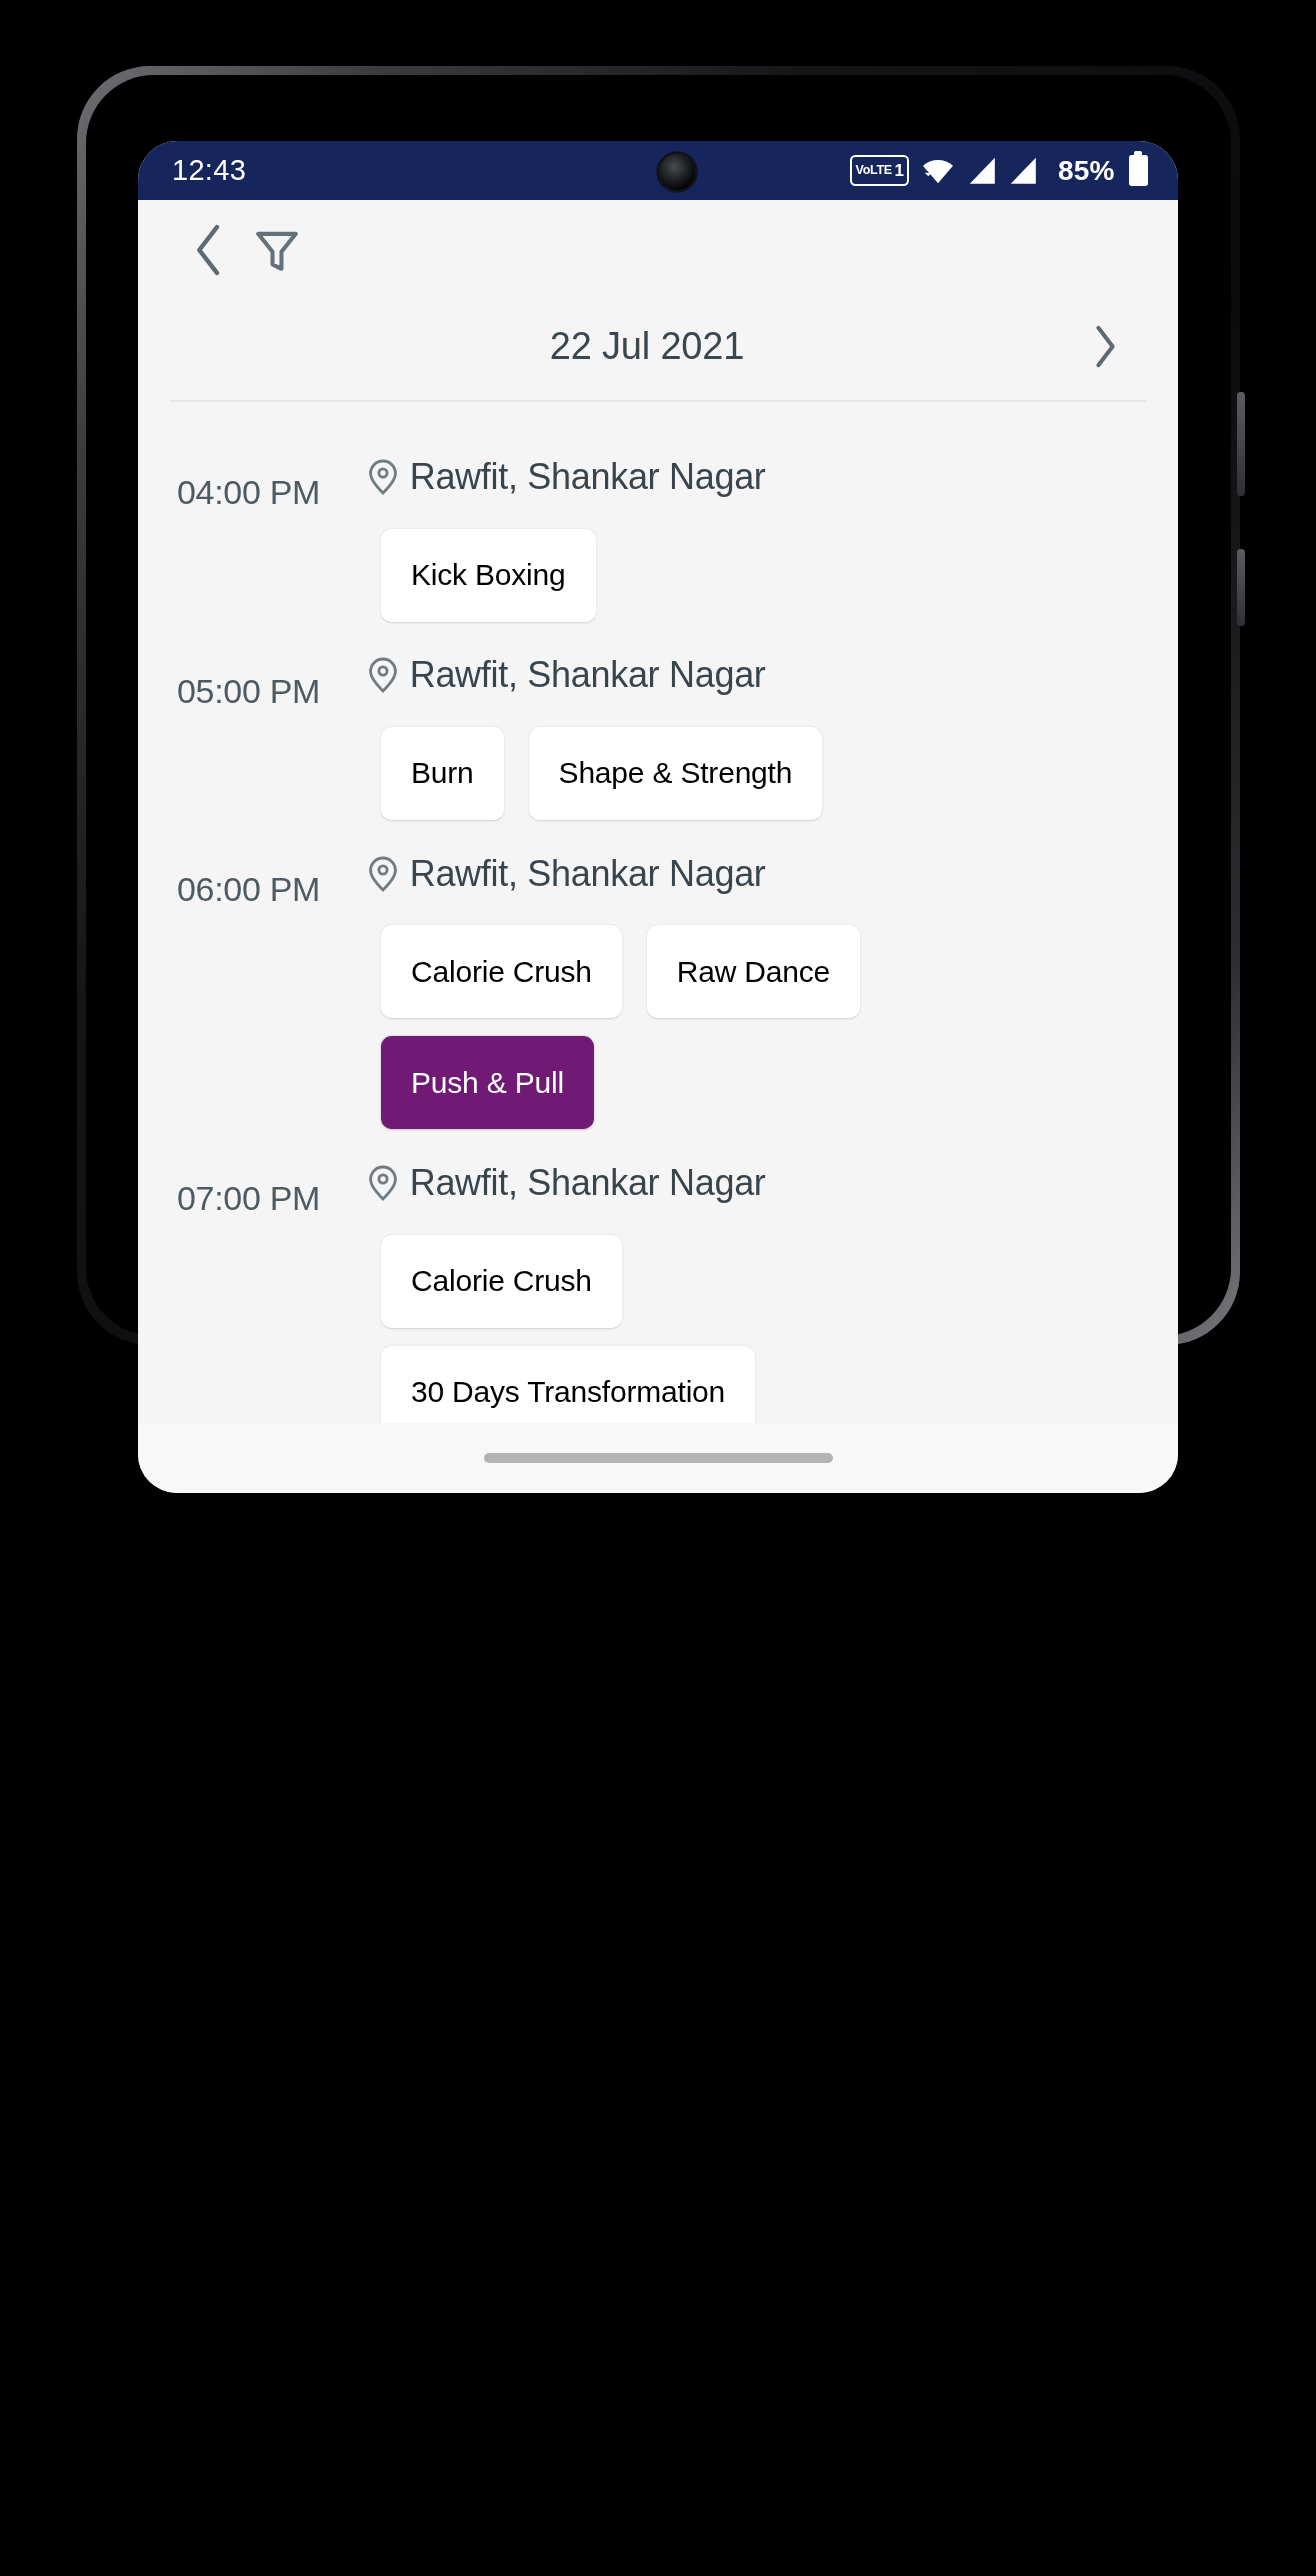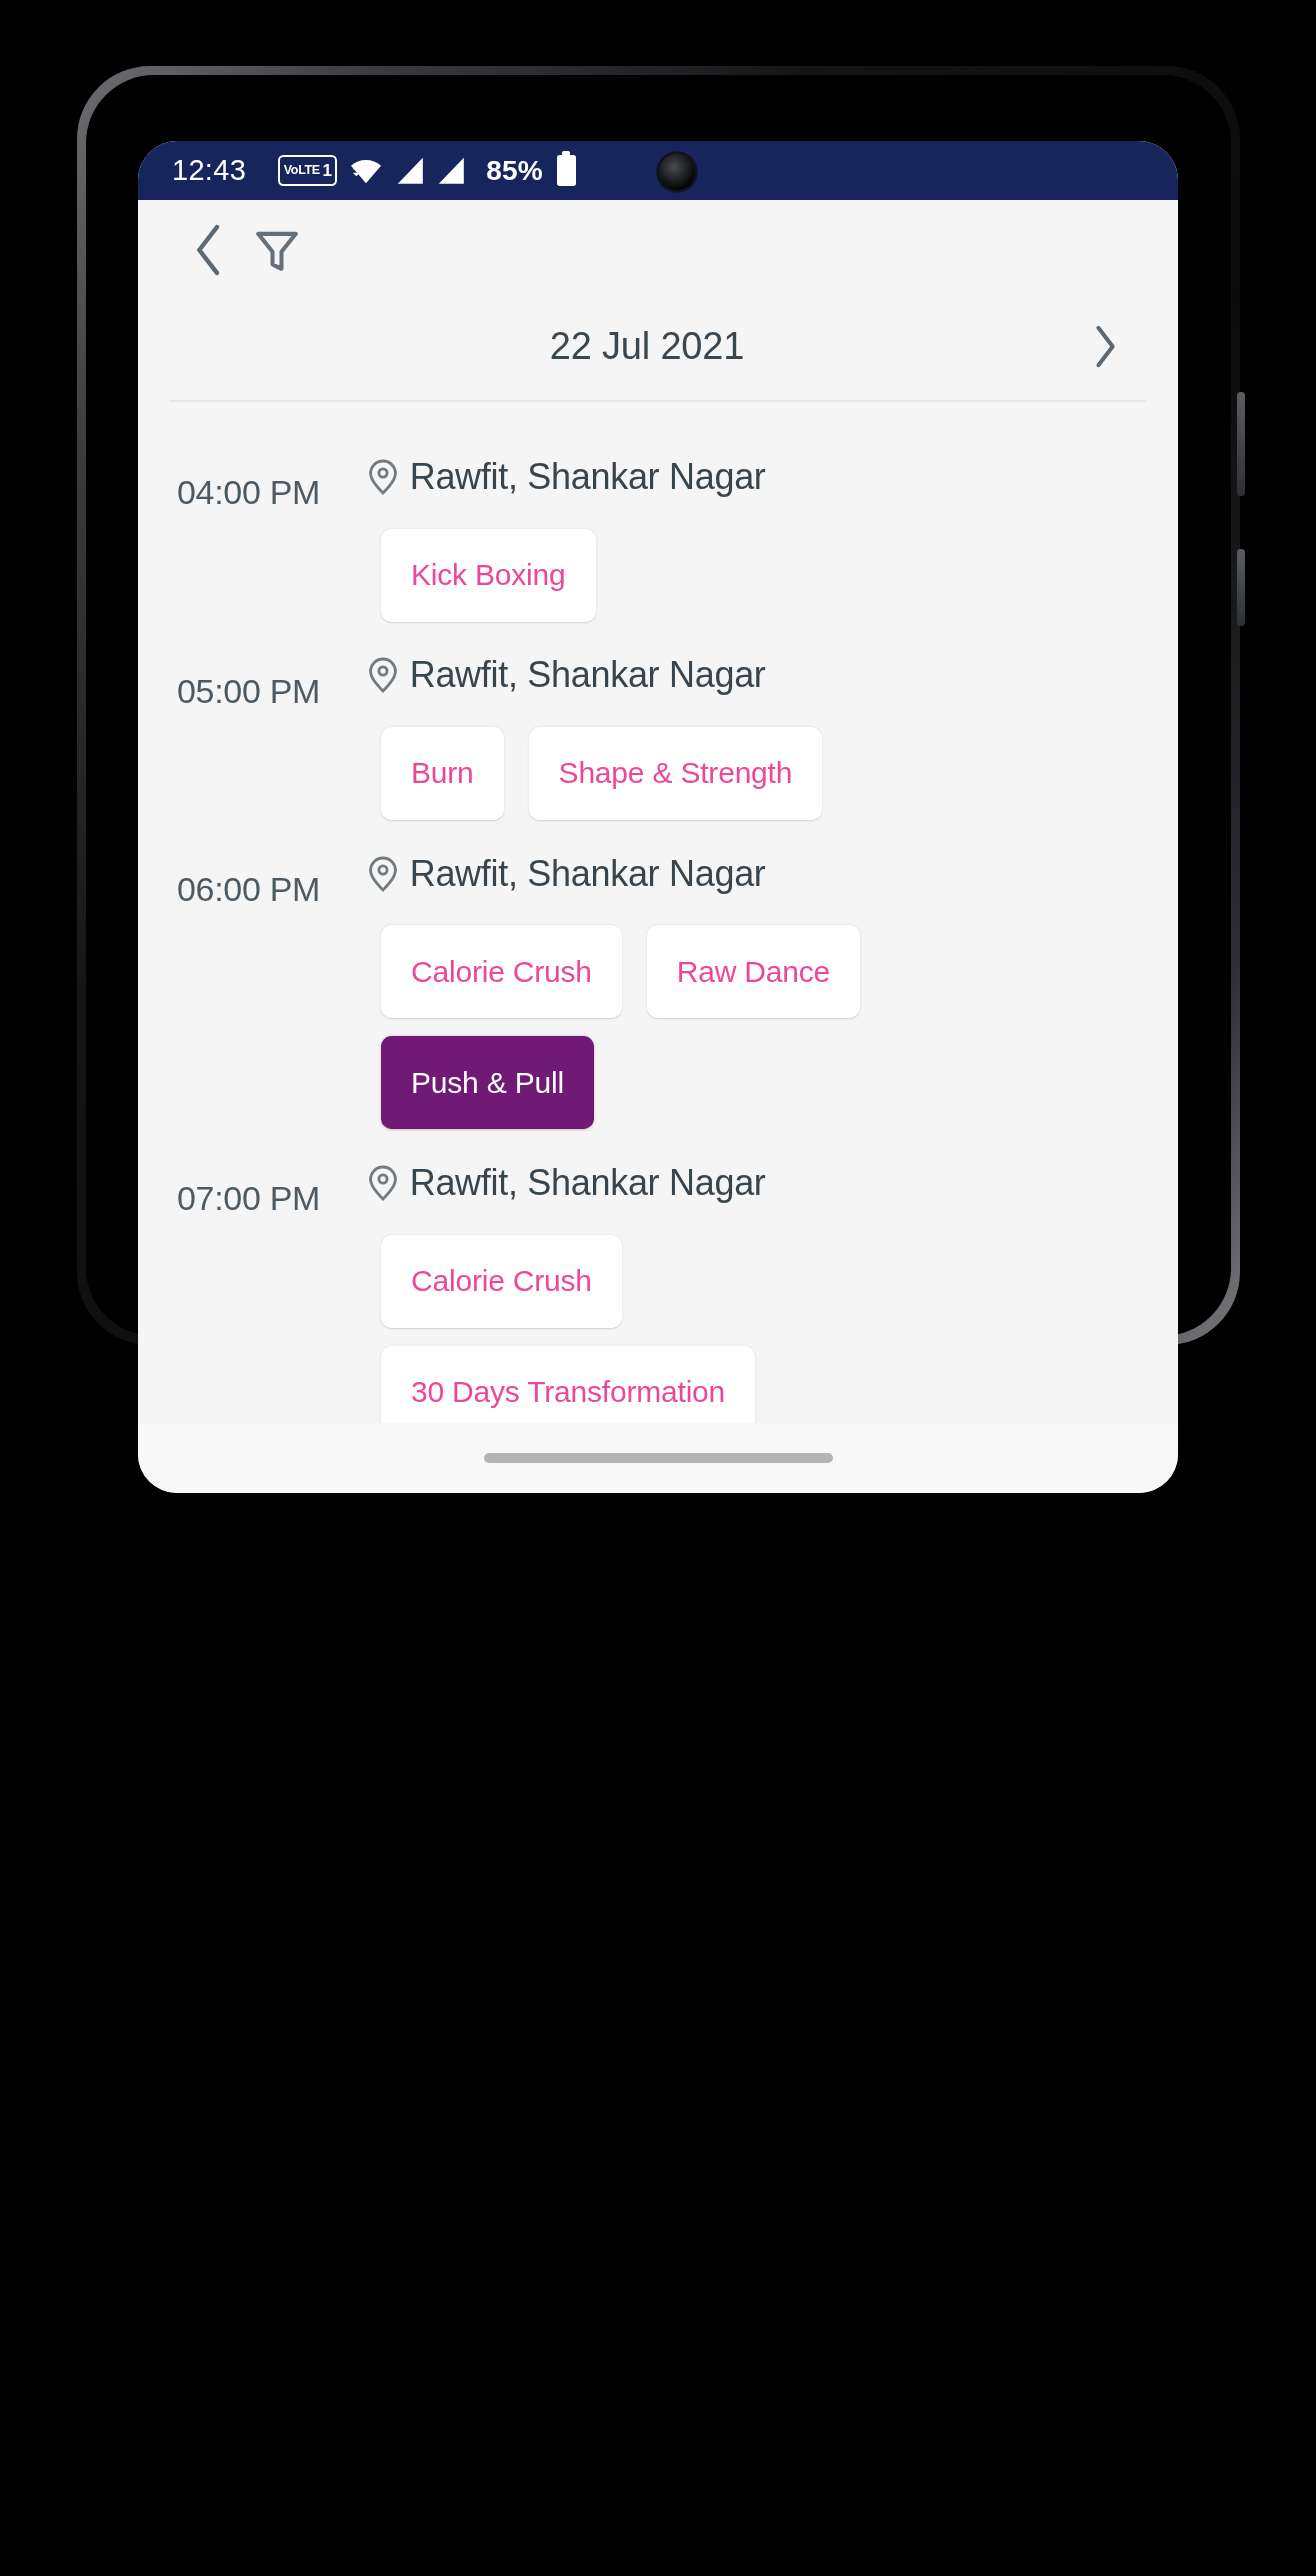--- a/index.html
+++ b/index.html
@@ -56,20 +56,21 @@
   }
 
   
   #status-bar {
     position: relative;
     height: 59px;
     background: #16265c;
     color: #ffffff;
     display: flex;
     align-items: center;
+    justify-content: space-between;
     padding: 0 30px 0 34px;
     box-sizing: border-box;
     gap: 32px;
   }
   #status-clock {
     font-size: 29px;
     letter-spacing: 0.3px;
     font-family: "Liberation Sans", sans-serif;
   }
   #status-icons {
@@ -242,21 +243,21 @@
   }
   .chip {
     background: #ffffff;
     border-radius: 10.7px;
     min-height: 93px;
     display: flex;
     align-items: center;
     padding: 0 30px;
     box-sizing: border-box;
     font-size: 30px;
-    color: #ec4899;
+    color: #000000;
     box-shadow: 0 0.9px 2.7px rgba(0,0,0,0.10), 0 0.9px 0.9px rgba(0,0,0,0.06);
     letter-spacing: -0.2px;
   }
   .chip.selected {
     background: #701a75;
     color: #ffffff;
     box-shadow: 0 0.9px 2.7px rgba(0,0,0,0.22);
   }
 
   

